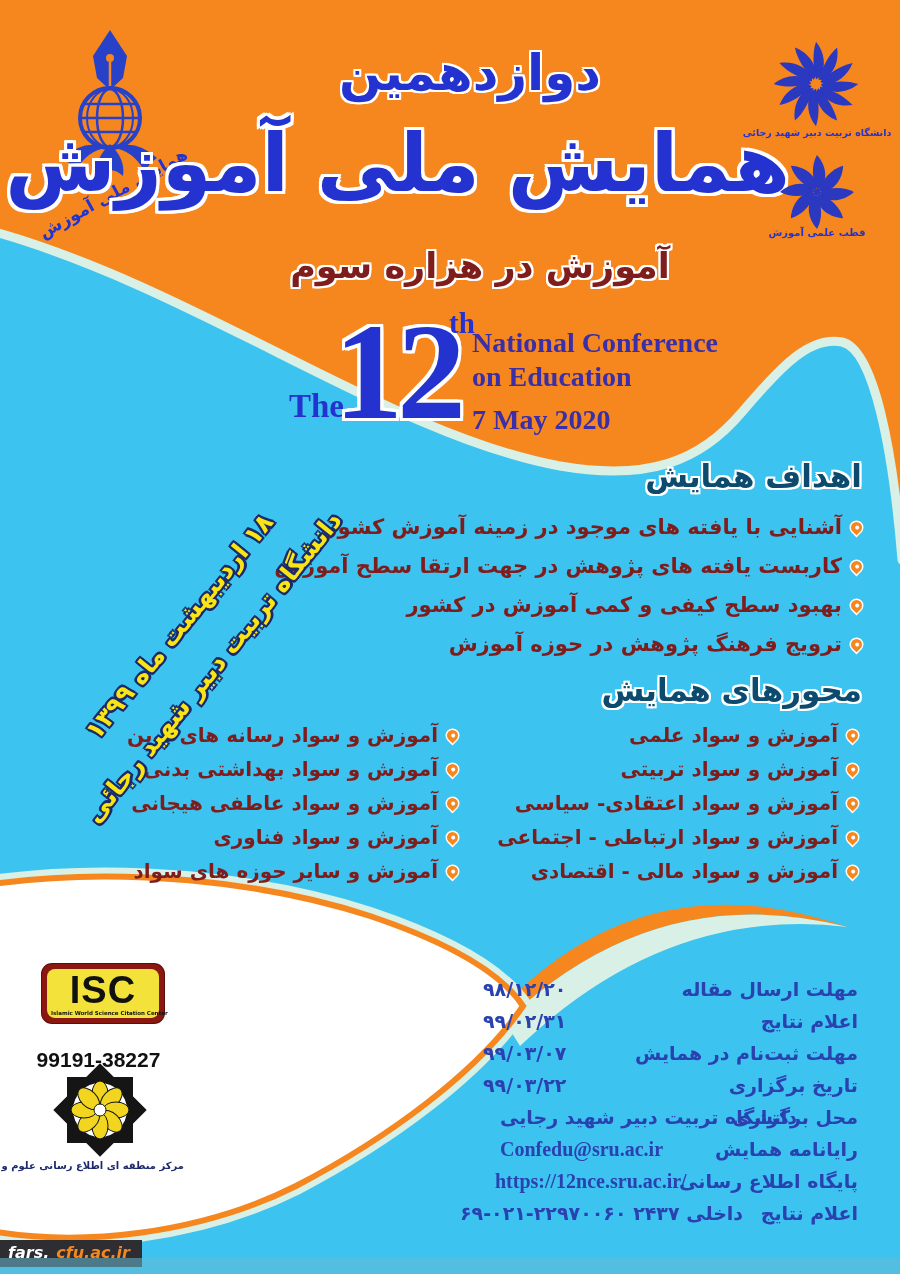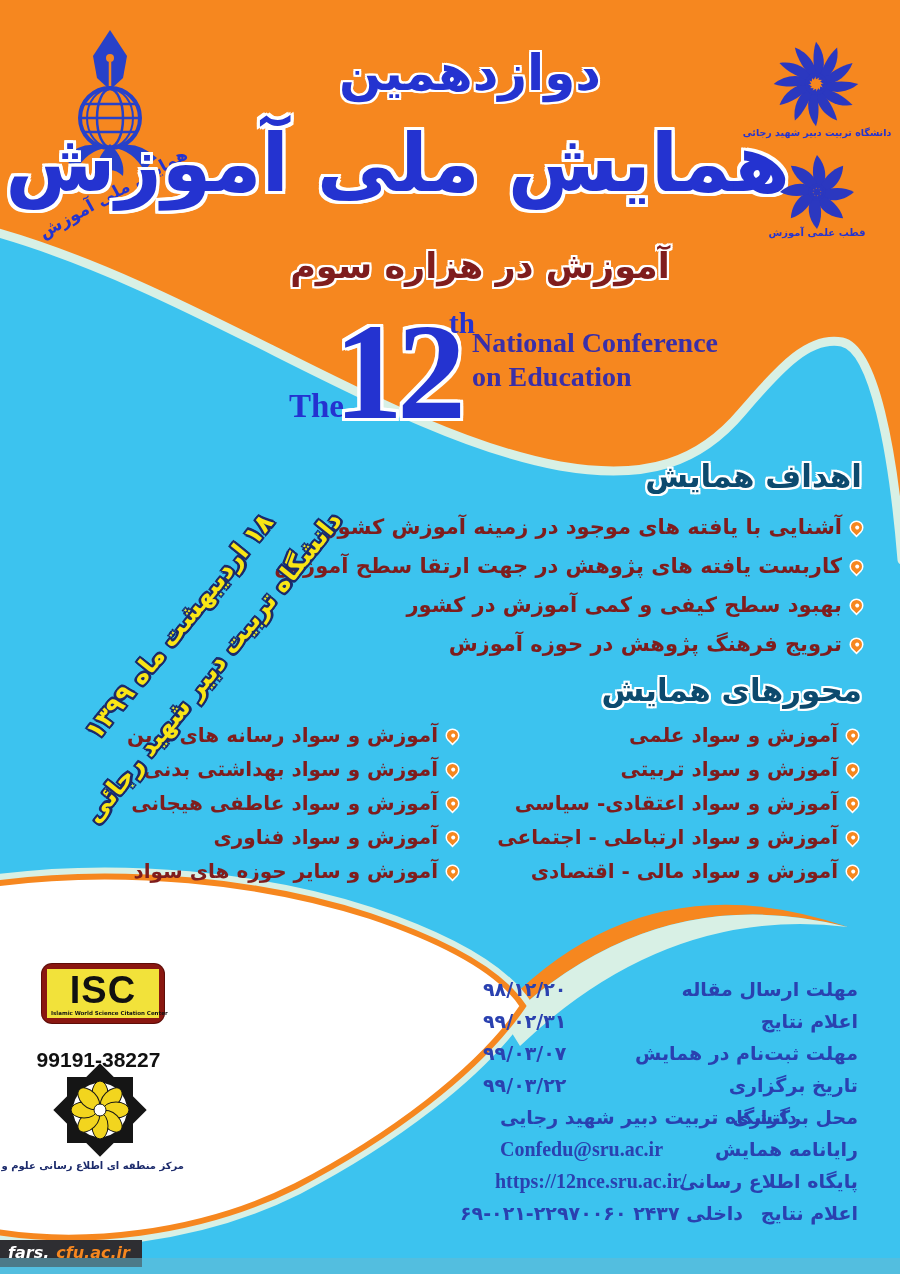--- a/index.html
+++ b/index.html
@@ -38,21 +38,21 @@
   .vrow{display:flex;align-items:center;gap:9px;white-space:nowrap;direction:rtl;}
   .vrow .txt{color:#7f1d1d;font-weight:bold;font-size:21px;line-height:26px;}
   .goals-list{right:38px;top:514px;gap:13px;}
   .topics-right{right:42px;top:724px;gap:12px;}
   .topics-left{right:442px;top:724px;gap:12px;}
   .topics-right .txt,.topics-left .txt{font-size:20px;line-height:22px;}
   
   .diagonal{left:15px;top:591px;width:370px;height:104px;transform:rotate(-51deg);text-align:center;color:#F9E515;font-weight:bold;font-size:25px;line-height:52px;direction:rtl;white-space:nowrap;}
   
   .isc-frame{left:42px;top:964px;width:112px;background:#8A1710;border-radius:10px;padding:5px;box-shadow:0 0 0 1px #5e0d08;}
-  .isc-inner{background:#F2E23A;border-radius:0;padding:1px 4px 2px;text-align:center;}
+  .isc-inner{background:#F2E23A;border-radius:8px;padding:1px 4px 2px;text-align:center;}
   .isc-acronym{font-family:"Liberation Sans",sans-serif;font-weight:bold;font-size:38px;line-height:40px;color:#111;letter-spacing:1px;}
   .isc-sub{font-size:5.5px;color:#111;white-space:nowrap;font-weight:bold;}
   .isc-code{left:26px;top:1048px;width:145px;text-align:center;font-family:"Liberation Sans",sans-serif;font-weight:bold;font-size:21px;color:#111;}
   .ricest-caption{left:14px;top:1160px;width:170px;text-align:center;font-size:10px;font-weight:bold;color:#1B2A6B;direction:rtl;white-space:nowrap;}
   
   .schedule{left:425px;top:978px;width:445px;}
   .s-row{position:relative;height:24px;margin-bottom:8px;}
   .s-label{position:absolute;right:12px;top:0;font-size:19px;font-weight:bold;color:#2A41B0;direction:rtl;white-space:nowrap;}
   .s-value{position:absolute;top:0;font-size:19px;font-weight:bold;color:#2A41B0;direction:ltr;white-space:nowrap;}
   .v-date{left:58px;}
@@ -139,20 +139,21 @@
     <circle r="4" fill="#2B38C0"></circle>
   </svg>
   <div class="abs pole-caption">قطب علمی آموزش</div>
 
   <div class="abs en en-the">The</div>
   <div class="abs en en-12 ow3">12</div>
   <div class="abs en en-th">th</div>
   <div class="abs en-lines">
     <div>National Conference</div>
     <div>on Education</div>
+    <div class="en-date">7 May 2020</div>
   </div>
 
   <div class="abs sec-heading g-head ow2">اهداف همایش</div>
   <div class="abs vlist goals-list">
     <div class="vrow">
       <span class="pin"></span>
       <span class="txt">آشنایی با یافته های موجود در زمینه آموزش کشور</span>
     </div>
     <div class="vrow">
       <span class="pin"></span>

